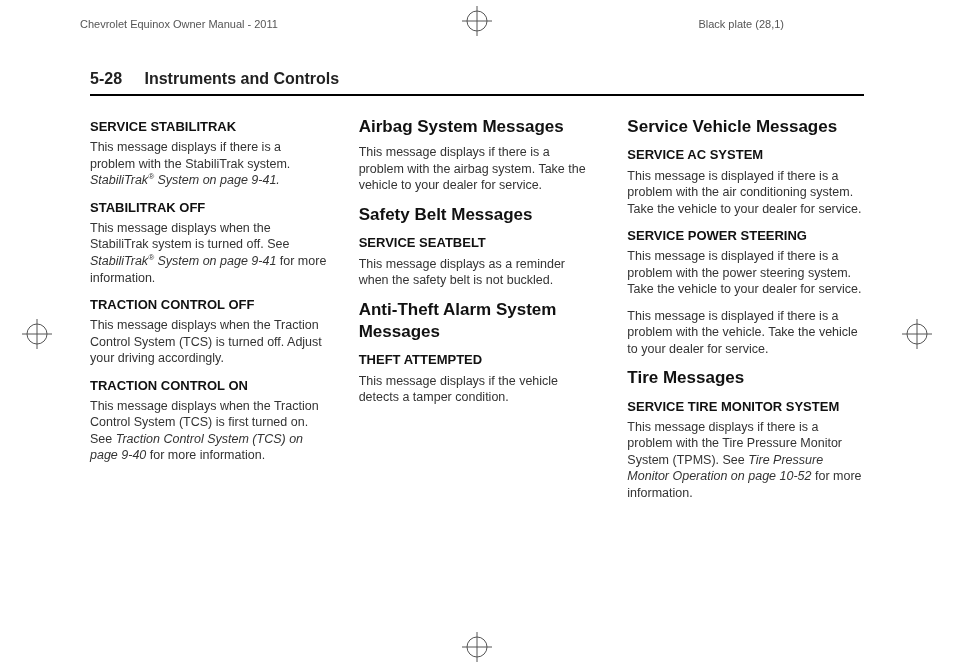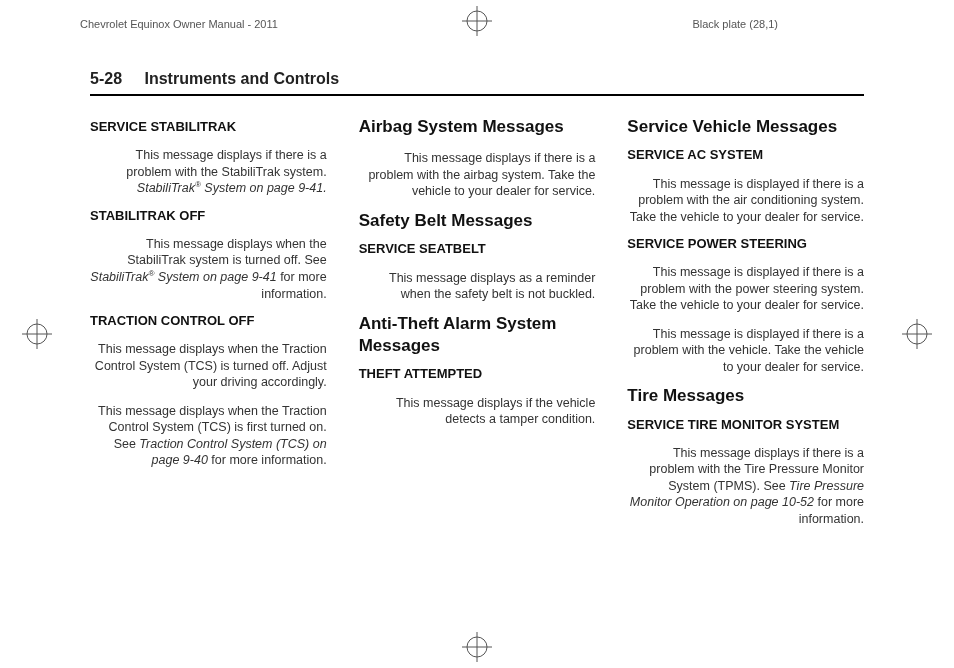--- a/index.html
+++ b/index.html
@@ -14,21 +14,21 @@
     overflow: hidden;
   }
   .print-header {
     position: absolute;
     top: 18px;
     left: 0; right: 0;
     font-size: 11px;
     color: #555;
   }
   .print-header .left { position: absolute; left: 80px; }
-  .print-header .right { position: absolute; right: 176px; }
+  .print-header .right { position: absolute; right: 170px; }
 
   
   .regmark { position: absolute; width: 30px; height: 30px; }
   .regmark svg { width: 30px; height: 30px; display: block; }
   .reg-top   { top: 6px;  left: 462px; }
   .reg-bot   { bottom: 6px; left: 462px; }
   .reg-left  { top: 319px; left: 22px; }
   .reg-right { top: 319px; right: 22px; }
 
   .page {
@@ -47,21 +47,21 @@
   .running-head .chapter { font-weight: bold; font-size: 16px; margin-left: 18px; }
 
   .cols {
     display: flex;
     gap: 32px;
   }
   .col { flex: 1 1 0; font-size: 12.5px; line-height: 1.32; color: #333; }
 
   .h1 { font-weight: bold; font-size: 17px; margin: 6px 0 6px; color: #111; }
   .h2 { font-weight: bold; font-size: 13px; margin: 8px 0 2px; color: #111; }
-  p { margin: 12px 0 10px; text-align: right; }
+  p { margin: 4px 0 10px; }
   .xref { font-style: italic; }
   sup { font-size: 8px; }
 </style>
 </head>
 <body>
 
 <div class="print-header">
   <span class="left">Chevrolet Equinox Owner Manual - 2011</span>
   <span class="right">Black plate (28,1)</span>
 </div>
@@ -110,20 +110,21 @@
       </p>
 
       <div class="h2">STABILITRAK OFF</div>
       <p>
         <span>This message displays when the StabiliTrak system is turned off. See </span><span class="xref"><span>StabiliTrak</span><sup>®</sup><span> System on page 9‑41</span></span><span> for more information.</span>
       </p>
 
       <div class="h2">TRACTION CONTROL OFF</div>
       <p>This message displays when the Traction Control System (TCS) is turned off. Adjust your driving accordingly.</p>
 
+      <div class="h2">TRACTION CONTROL ON</div>
       <p>
         <span>This message displays when the Traction Control System (TCS) is first turned on. See </span><span class="xref">Traction Control System (TCS) on page 9‑40</span><span> for more information.</span>
       </p>
     </div>
 
     <div class="col">
       <div class="h1">Airbag System Messages</div>
       <p>This message displays if there is a problem with the airbag system. Take the vehicle to your dealer for service.</p>
 
       <div class="h1">Safety Belt Messages</div>

